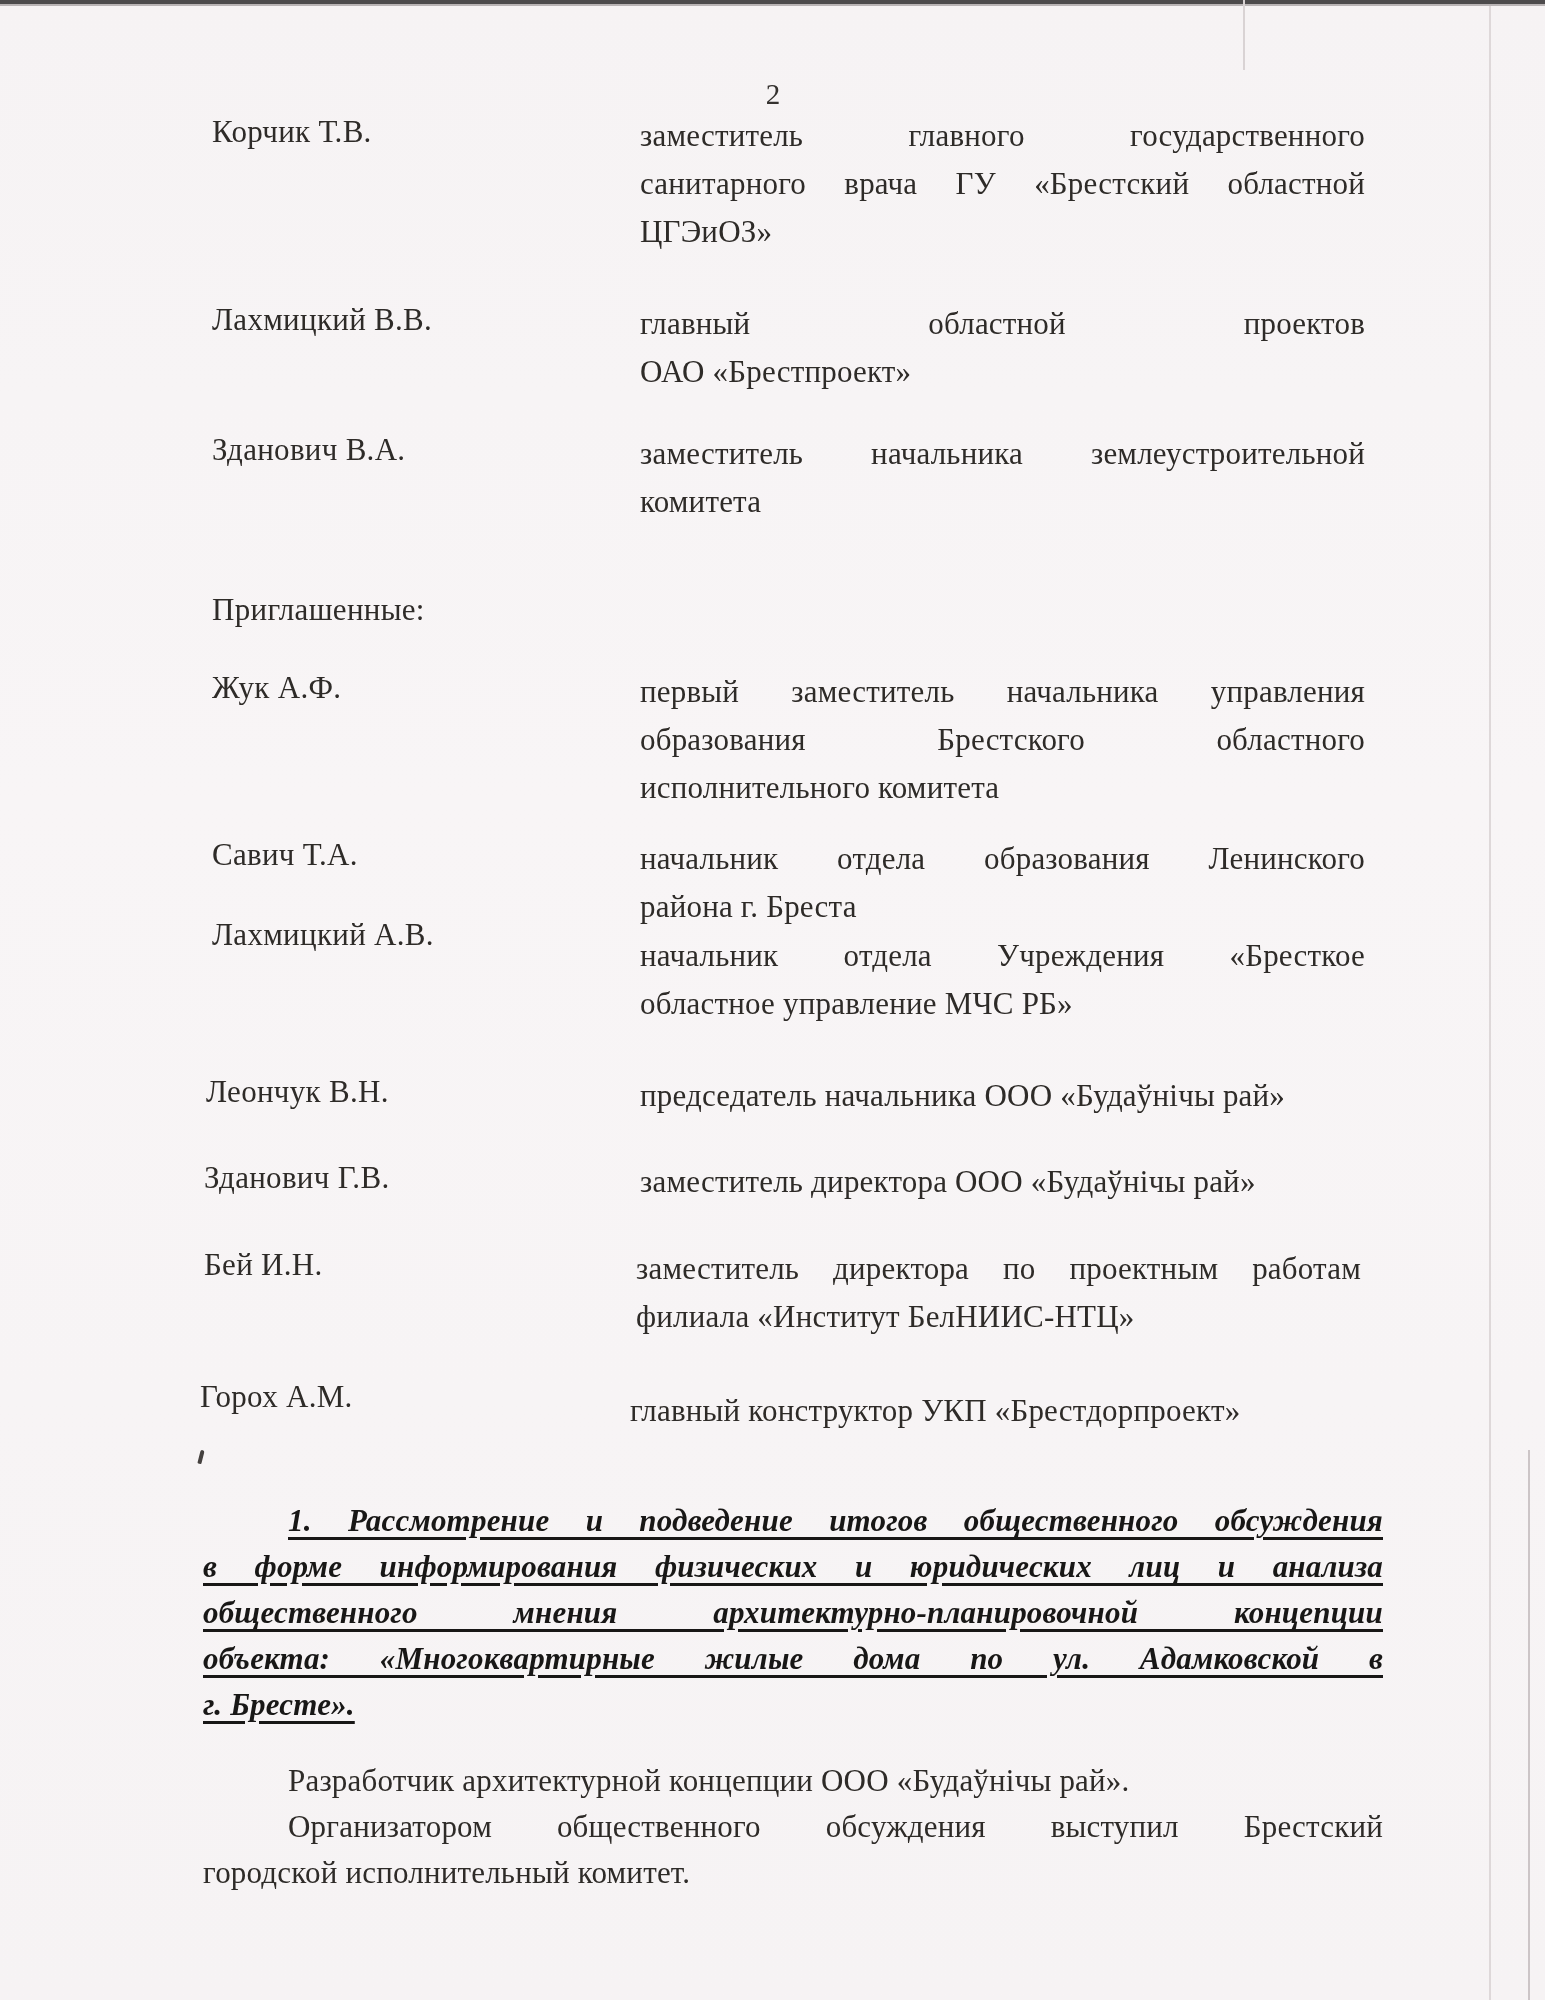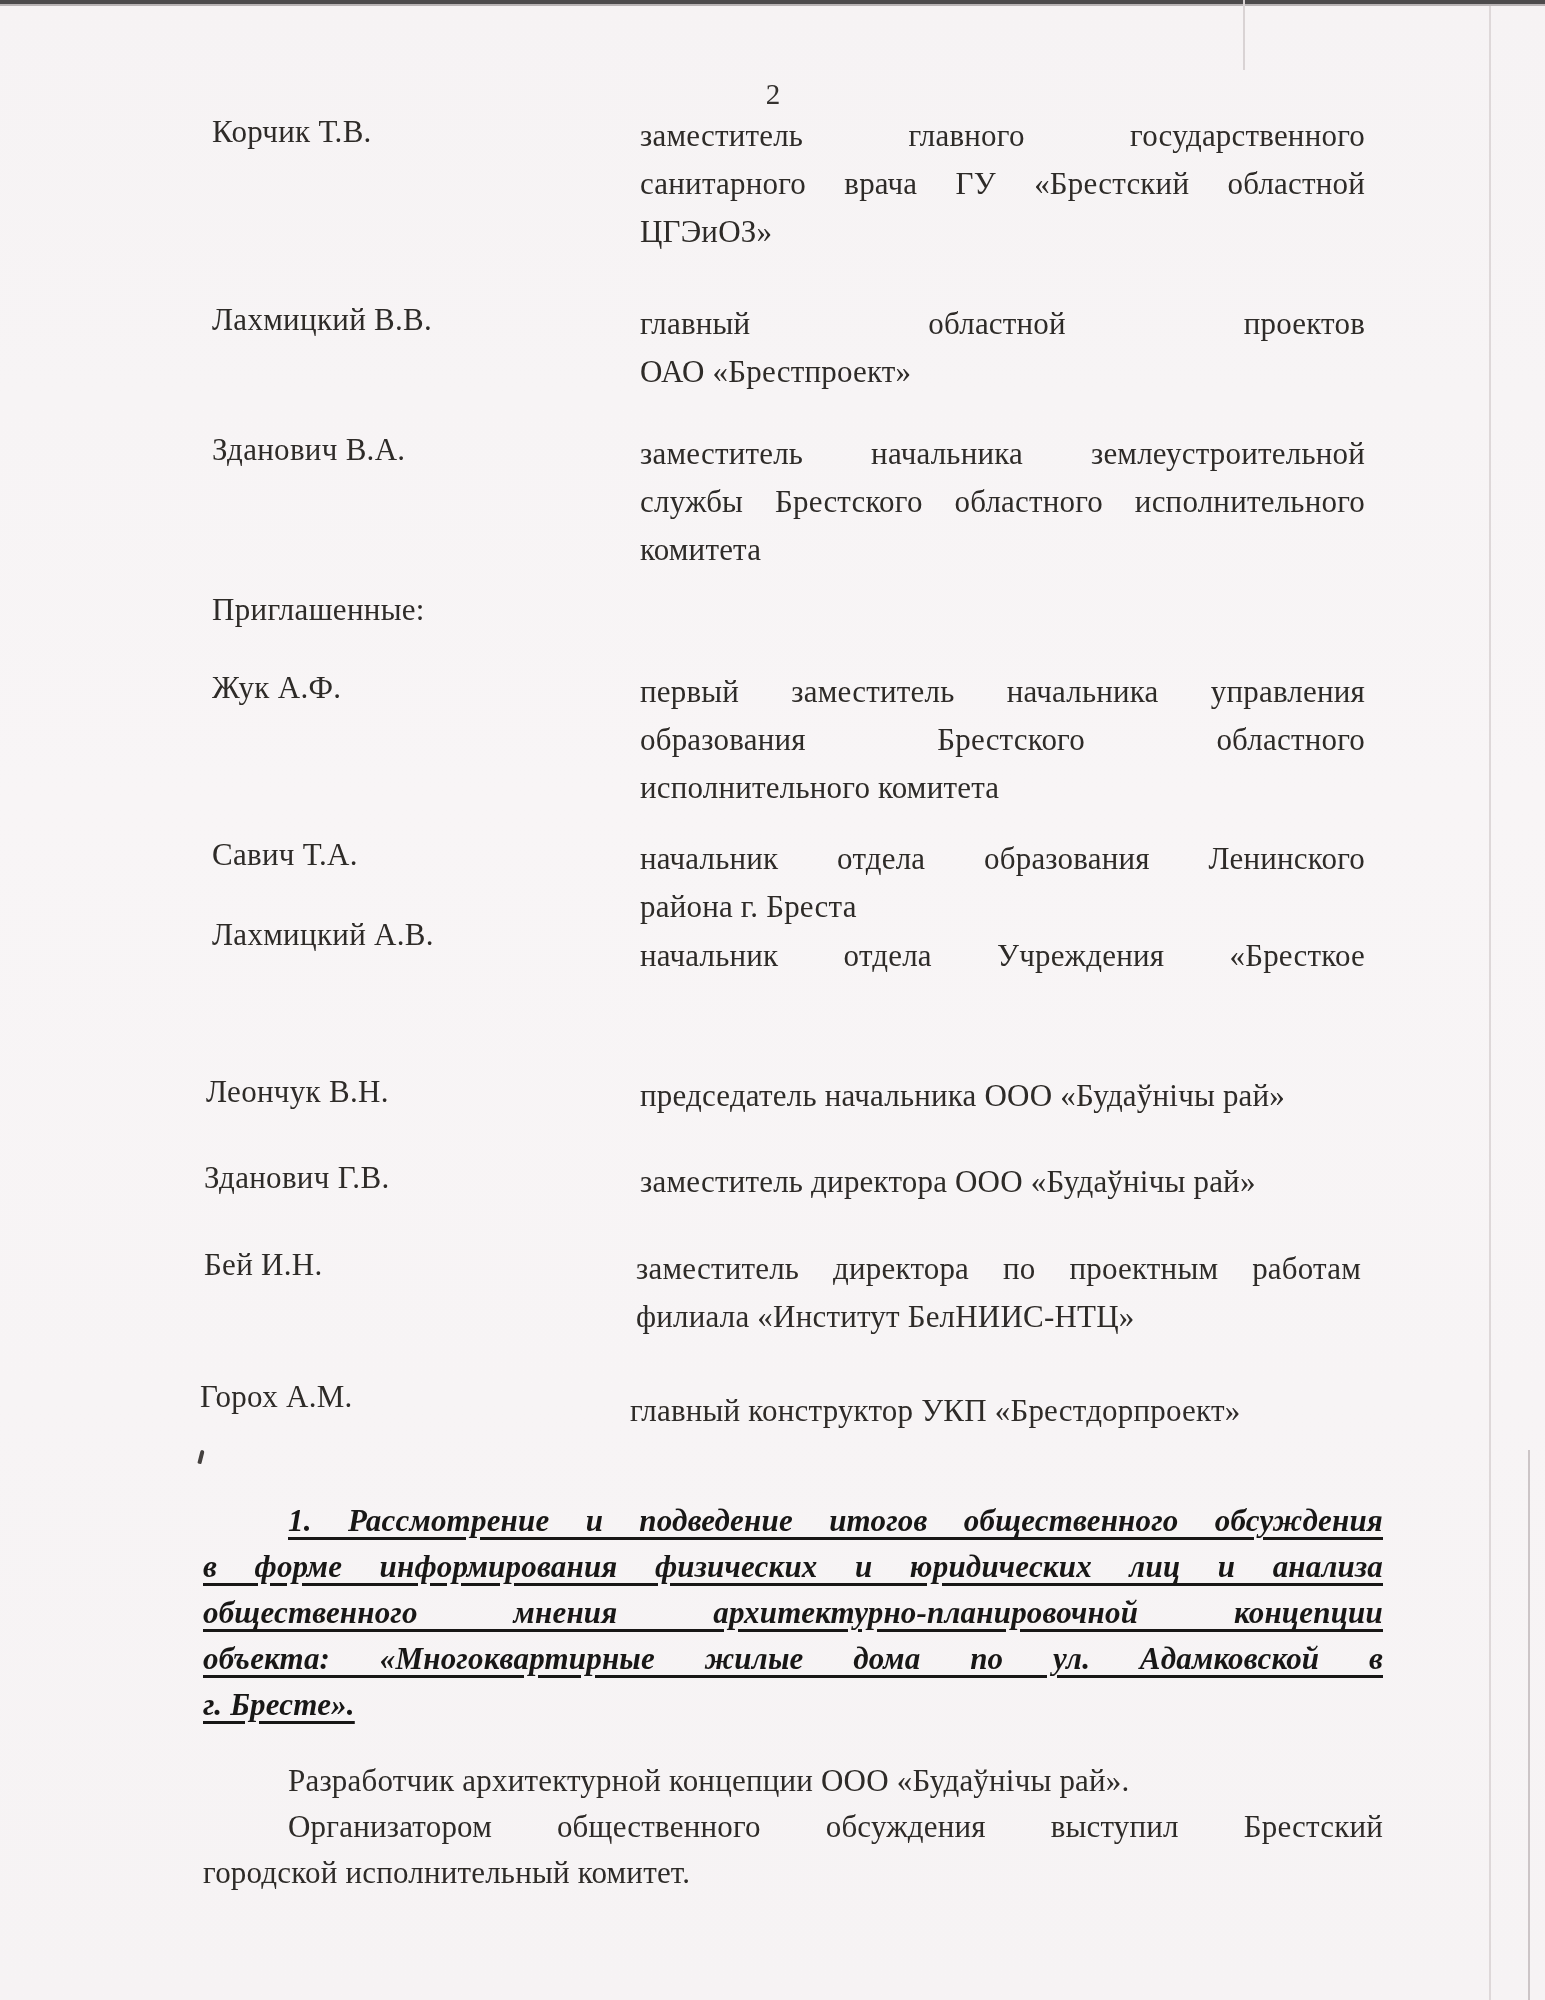--- a/index.html
+++ b/index.html
@@ -89,21 +89,20 @@
     <div class="role">
       <div class="rl stretch">главный областной проектов</div>
       <div class="rl">ОАО «Брестпроект»</div>
     </div>
   </div>
 
   <div class="row" style="top:430px">
     <div class="name">Зданович В.А.</div>
     <div class="role">
       <div class="rl stretch">заместитель начальника землеустроительной</div>
-      <div class="rl stretch">службы Брестского областного исполнительного</div>
       <div class="rl">комитета</div>
     </div>
   </div>
 
   <div class="invited-label">Приглашенные:</div>
 
   <div class="row" style="top:668px">
     <div class="name">Жук А.Ф.</div>
     <div class="role">
       <div class="rl stretch">первый заместитель начальника управления</div>
@@ -117,20 +116,21 @@
     <div class="role">
       <div class="rl stretch">начальник отдела образования Ленинского</div>
       <div class="rl">района г. Бреста</div>
     </div>
   </div>
 
   <div class="row" style="top:932px">
     <div class="name" style="top:-15px">Лахмицкий А.В.</div>
     <div class="role">
       <div class="rl stretch">начальник отдела Учреждения «Бресткое</div>
+      <div class="rl">областное управление МЧС РБ»</div>
     </div>
   </div>
 
   <div class="row" style="top:1072px">
     <div class="name" style="left:206px">Леончук В.Н.</div>
     <div class="role">
       <div class="rl">председатель начальника ООО «Будаўнічы рай»</div>
     </div>
   </div>
 

